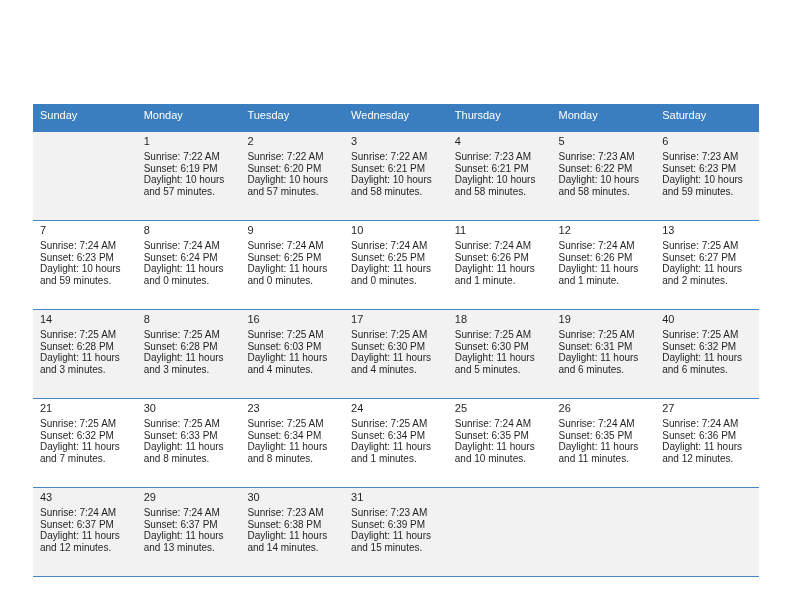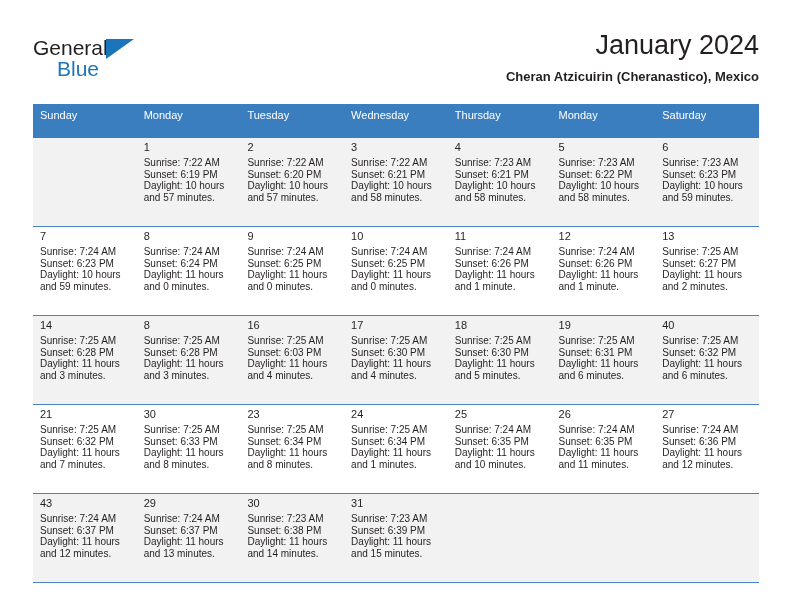--- a/index.html
+++ b/index.html
@@ -96,21 +96,21 @@
     width: 726px;
     border-collapse: collapse;
     table-layout: fixed;
   }
   .calendar th {
     background: #3a7ebf;
     color: #ffffff;
     font-size: 11px;
     font-weight: normal;
     text-align: left;
-    padding: 4px 0 16px 7px;
+    padding: 4px 0 10px 7px;
     height: 14px;
     border: none;
   }
   .calendar td {
     vertical-align: top;
     padding: 0;
     border: none;
     height: 88px;
     width: 103.71px;
     border-bottom: 1px solid #4a86c4;
@@ -141,34 +141,20 @@
   .info div {
     white-space: nowrap;
   }
   td.empty .cell-inner { }
 </style>
 </head>
 <body>
 
 <div class="page">
 
-  <div class="header">
-
-    <div class="brand">
-      <span class="brand-general">General</span>
-      <span class="brand-tri"></span>
-      <span class="brand-blue">Blue</span>
-    </div>
-
-    <div class="title-block">
-      <h1 class="cal-title">January 2024</h1>
-      <div class="cal-subtitle">Cheran Atzicuirin (Cheranastico), Mexico</div>
-    </div>
-
-  </div>
 
   <table class="calendar">
     <thead>
       <tr id="weekday-row">
           <th>Sunday</th>
           <th>Monday</th>
           <th>Tuesday</th>
           <th>Wednesday</th>
           <th>Thursday</th>
           <th>Monday</th>

